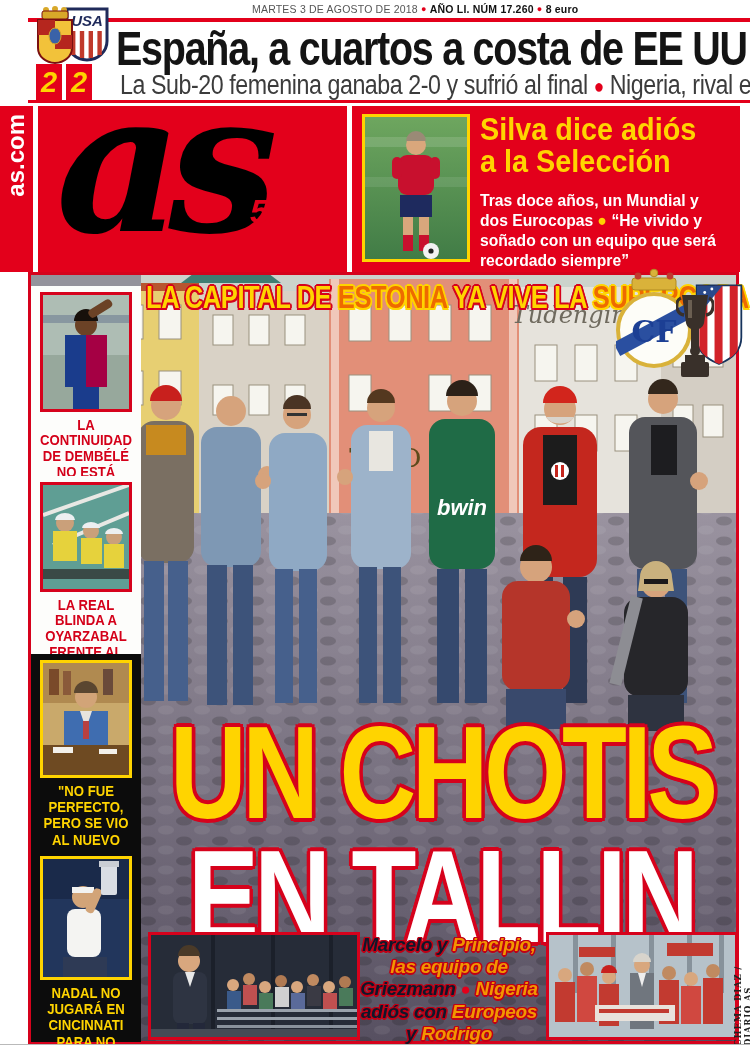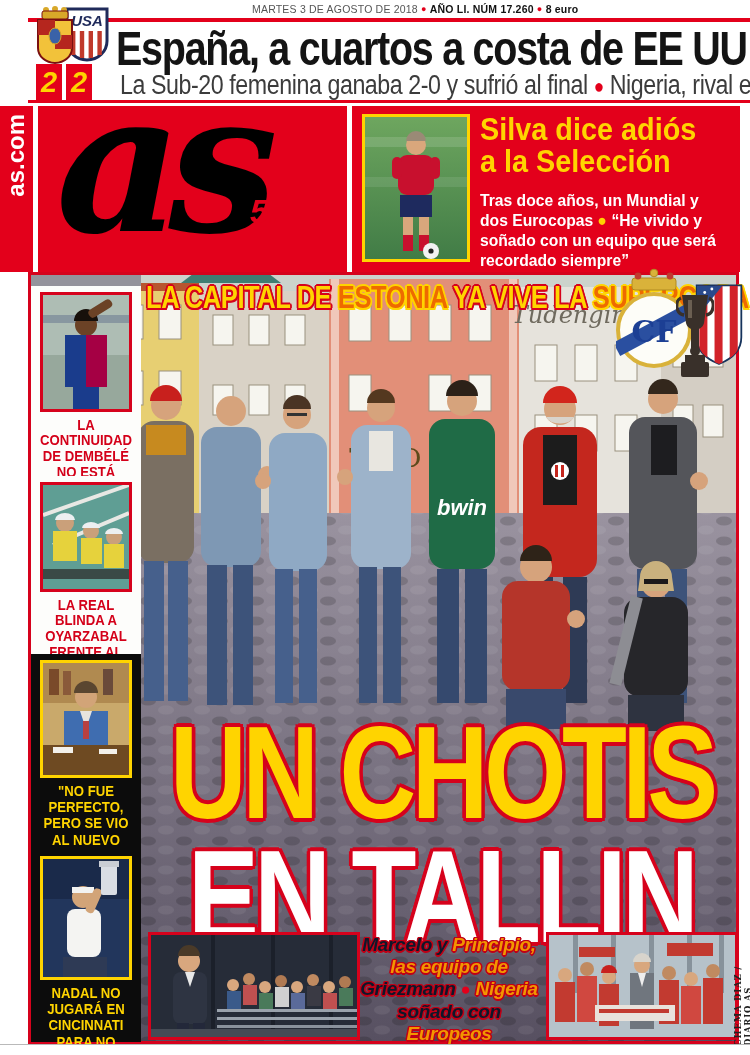--- a/index.html
+++ b/index.html
@@ -471,21 +471,21 @@
   <rect x="66" y="74" width="140" height="3" fill="#9aa2ac"></rect>
     <rect x="66" y="82" width="140" height="3" fill="#9aa2ac"></rect>
     <rect x="66" y="90" width="140" height="3" fill="#8a929c"></rect>
   <rect y="94" width="206" height="8" fill="#454b55"></rect>
 </svg>
 
 <div class="abs caption">
   <span class="cap-y">Marcelo y </span><span class="cap-o">Principio,</span><br>
   <span class="cap-o">las equipo de</span><br>
   <span class="cap-y">Griezmann </span><span class="cap-bul">●</span><span class="cap-o"> Nigeria</span><br>
-  <span class="cap-y">soñado con </span><span class="cap-o">Europeos</span><br>
+  <span class="cap-y">adiós con </span><span class="cap-o">Europeos</span><br>
   <span class="cap-y">y </span><span class="cap-o">Rodrigo</span>
 </div>
 
 <svg class="abs bot-photo" style="left:546px;top:932px;" width="186" height="102" viewBox="0 0 186 102">
   <rect width="186" height="102" fill="#b6c2ca"></rect>
   <rect x="24" width="5" height="58" fill="#87929b"></rect>
     <rect x="62" width="5" height="58" fill="#87929b"></rect>
     <rect x="100" width="5" height="58" fill="#87929b"></rect>
     <rect x="138" width="5" height="58" fill="#87929b"></rect>
     <rect x="170" width="5" height="58" fill="#87929b"></rect>

